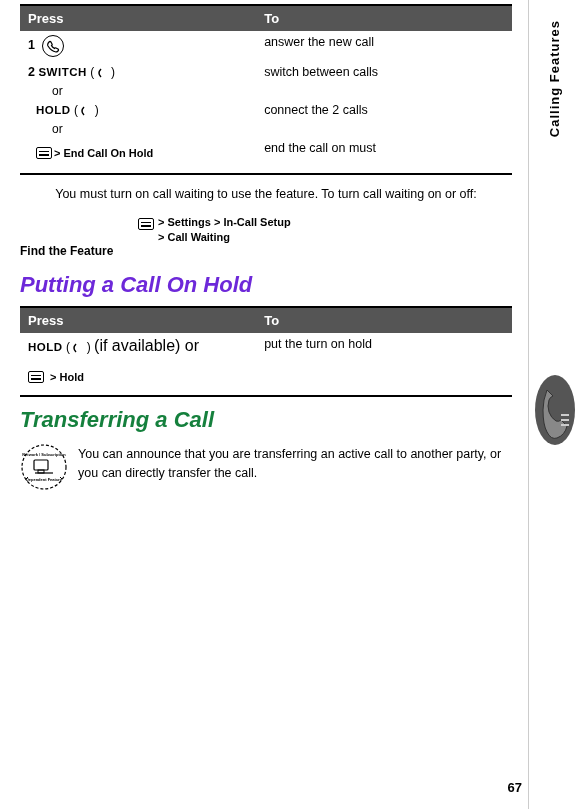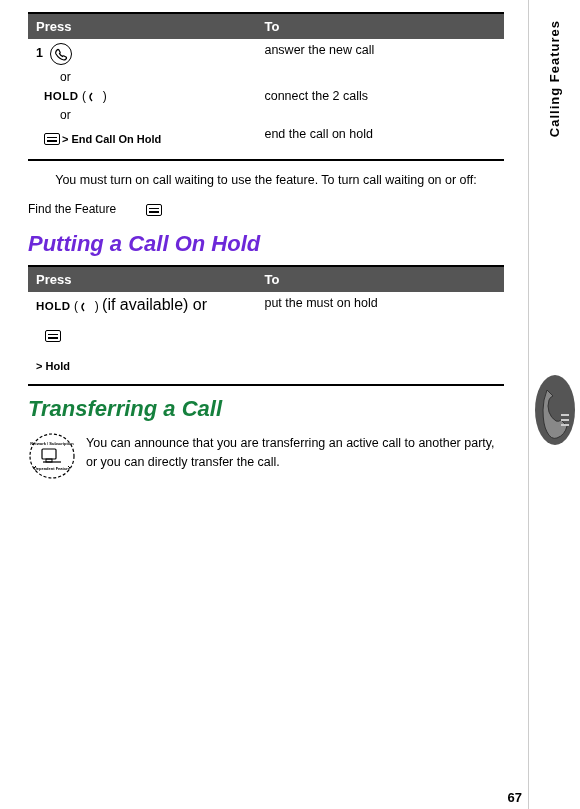--- a/index.html
+++ b/index.html
@@ -12,21 +12,21 @@
       font-size: 13px;
       color: #000000;
       overflow: hidden;
       position: relative;
     }
 
     .page-container {
       width: 580px;
       height: 809px;
       position: relative;
-      padding: 12px;
+      padding: 4px;
     }
 
     
     .sidebar {
       position: absolute;
       right: 0;
       top: 0;
       width: 52px;
       height: 809px;
       background: #ffffff;
@@ -127,24 +127,25 @@
 
     
     .find-feature-row {
       display: flex;
       align-items: flex-start;
       margin-bottom: 14px;
       gap: 8px;
     }
 
     .find-label {
-      font-weight: normal;
+      font-weight: bold;
       font-size: 12px;
       min-width: 110px;
       padding-top: 2px;
+      margin-top: 28px;
     }
 
     
     .section-heading {
       font-size: 22px;
       font-style: italic;
       font-weight: bold;
       color: #6d28d9;
       margin-bottom: 8px;
       margin-top: 4px;
@@ -182,21 +183,21 @@
 
     .transfer-text {
       font-size: 12.5px;
       line-height: 1.5;
       padding-top: 2px;
     }
 
     
     .page-number {
       position: absolute;
-      bottom: 4px;
+      bottom: 14px;
       right: 58px;
       font-size: 13px;
       font-weight: bold;
     }
 
     .row-sub {
       padding-top: 0 !important;
       padding-bottom: 0 !important;
     }
 
@@ -251,20 +252,32 @@
               
               <span style="display:inline-block;width:22px;height:22px;border:1.5px solid #000;border-radius:50%;vertical-align:middle;margin-left:4px;text-align:center;line-height:20px;">
                 <svg width="13" height="13" viewBox="0 0 13 13" style="vertical-align:middle;">
                   <path d="M2 2 Q3 1 4 2 L5 4 Q5.5 5 4.5 5.5 Q5 7 7.5 8.5 Q8 7.5 9 8 L11 9 Q12 10 11 11 Q10 12 9 12 Q4 11 1 6 Q0 4 2 2Z" fill="none" stroke="#000" stroke-width="1.2"></path>
                 </svg>
               </span>
             </td>
             <td>answer the new call</td>
           </tr>
 
+          <tr>
+            <td>
+              <span class="row-num">2</span>
+              <span class="badge-key"> SWITCH</span>
+              <span style="font-size:12px;">
+                (&nbsp;<svg width="10" height="10" viewBox="0 0 10 10" style="vertical-align:middle;display:inline-block;">
+                    <path d="M3 1 Q1 3 1 5 Q1 7 3 9" fill="none" stroke="#000" stroke-width="1.5"></path>
+                  </svg>&nbsp;)
+              </span>
+            </td>
+            <td>switch between calls</td>
+          </tr>
 
           <tr class="row-sub">
             <td style="padding-left:32px; padding-top:1px; padding-bottom:1px;">
               <span style="font-size:12px;">or</span>
             </td>
             <td></td>
           </tr>
 
           <tr class="row-sub">
             <td style="padding-left:16px;">
@@ -288,37 +301,41 @@
           <tr class="row-sub">
             <td style="padding-left:16px; padding-bottom:6px;">
               <span style="display:inline-flex;align-items:center;gap:2px;">
                 <span class="inline-menu-icon">
                   <span></span>
                   <span></span>
                 </span>
                 <span class="small-bold"> &gt; End Call On Hold</span>
               </span>
             </td>
-            <td style="padding-bottom:6px;">end the call on hold</td>
+            <td style="padding-bottom:6px;">end the call on must</td>
           </tr>
         </tbody>
       </table>
     </div>
 
     <p class="info-para">You must turn on call waiting to use the feature. To turn call waiting on or off:</p>
 
     <div class="find-feature-row">
       <span class="find-label bold-label">Find the Feature</span>
       <span style="display:flex;align-items:flex-start;gap:4px;">
         <span style="margin-top:2px;">
           <span class="inline-menu-icon">
             <span></span>
             <span></span>
           </span>
         </span>
+        <span>
+          <span class="small-bold">&gt; Settings &gt; In-Call Setup</span><br>
+          <span class="small-bold">&gt; Call Waiting</span>
+        </span>
       </span>
     </div>
 
     <h2 class="section-heading">Putting a Call On Hold</h2>
 
     <div class="table-divider">
       <table class="press-table">
         <thead>
           <tr>
             <th>Press</th>
@@ -329,29 +346,29 @@
           <tr>
             <td>
               <span class="badge-key">HOLD</span>
               <span style="font-size:12px;">
                 (&nbsp;<svg width="10" height="10" viewBox="0 0 10 10" style="vertical-align:middle;display:inline-block;">
                     <path d="M3 1 Q1 3 1 5 Q1 7 3 9" fill="none" stroke="#000" stroke-width="1.5"></path>
                   </svg>&nbsp;)
               </span>
               <span style="font-size:16px;"> (if available) or</span>
               <br>
-              <span style="display:inline-flex;align-items:center;gap:18px;margin-top:16px;flex-direction:column;">
+              <span style="display:inline-flex;align-items:center;gap:6px;margin-top:16px;">
                 <span class="inline-menu-icon">
                   <span></span>
                   <span></span>
                 </span>
                 <span class="small-bold"> &gt; Hold</span>
               </span>
             </td>
-            <td>put the must on hold</td>
+            <td>put the turn on hold</td>
           </tr>
         </tbody>
       </table>
     </div>
 
     <h2 class="section-heading-2">Transferring a Call</h2>
 
     <div class="network-section">
       <div class="network-badge">
         <svg class="network-circle" viewBox="0 0 48 48" width="48" height="48">

